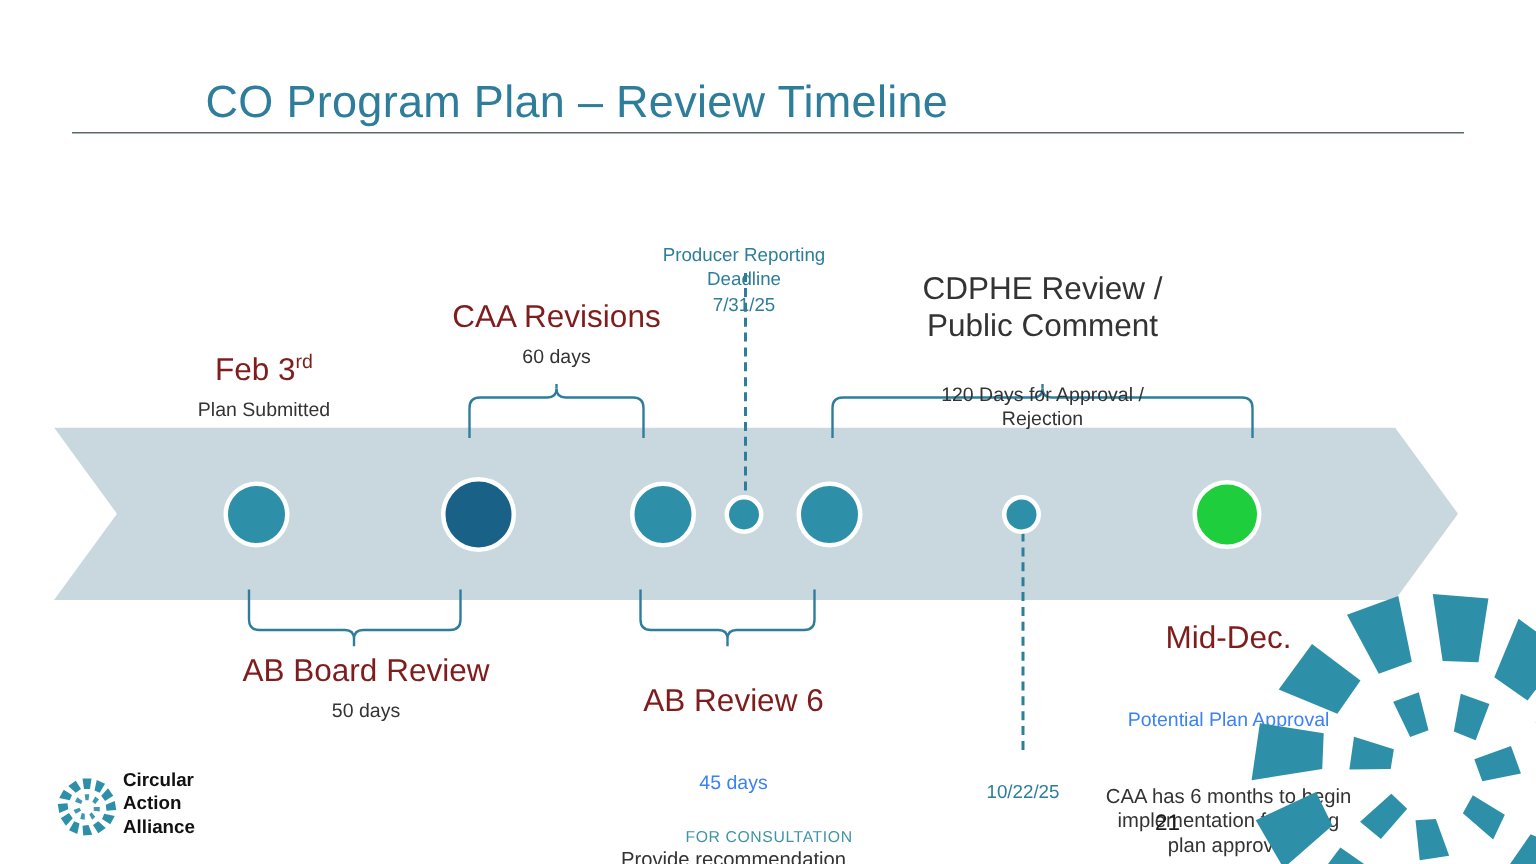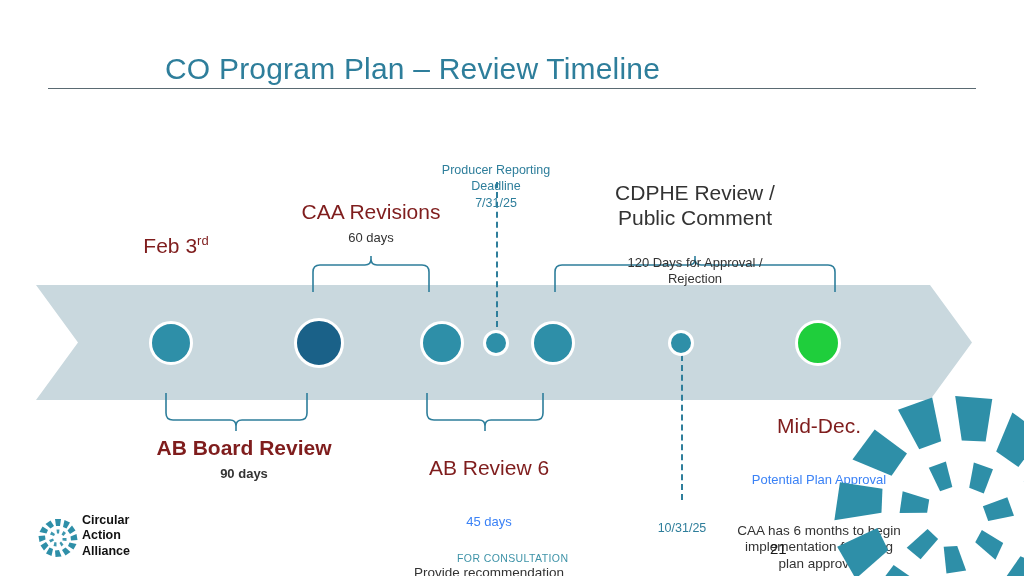--- a/index.html
+++ b/index.html
@@ -18,21 +18,20 @@
 
   
   #slide-title {
     position: absolute;
     left: 137px;
     top: 52px;
     font-size: 30px;
     color: #2E7E9B;
     letter-spacing: 0.2px;
     white-space: nowrap;
-    margin-left: 28px;
   }
   #title-rule {
     position: absolute;
     left: 48px;
     top: 88px;
     width: 928px;
     height: 1px;
     background: #5a6a72;
   }
 
@@ -199,37 +198,38 @@
     <div class="marker" style="left: 319px; top: 342.5px; width: 50px; height: 50px; background: rgb(26, 97, 136);"></div>
     <div class="marker" style="left: 442px; top: 342.5px; width: 44px; height: 44px; background: rgb(46, 143, 168);"></div>
     <div class="marker" style="left: 496px; top: 342.5px; width: 26px; height: 26px; background: rgb(46, 143, 168);"></div>
     <div class="marker" style="left: 553px; top: 342.5px; width: 44px; height: 44px; background: rgb(46, 143, 168);"></div>
     <div class="marker" style="left: 681px; top: 342.5px; width: 26px; height: 26px; background: rgb(46, 143, 168);"></div>
     <div class="marker" style="left: 818px; top: 342.5px; width: 46px; height: 46px; background: rgb(31, 206, 60);"></div>
   </div>
 
 <div class="label-block" style="left:96px; top:233px; width:160px;">
   <div class="lbl-head"><span>Feb 3</span><span class="sup">rd</span></div>
+  <div class="lbl-sub">Plan Submitted</div>
 </div>
 
 <div class="label-block" style="left:291px; top:199px; width:160px;">
   <div class="lbl-head">CAA Revisions</div>
   <div class="lbl-sub">60 days</div>
 </div>
 
 <div class="label-block" style="left:589px; top:160px; width:212px; white-space:pre-line;">
   <div class="lbl-head-wrap">CDPHE Review /
 Public Comment</div>
   <div class="lbl-sub">120 Days for Approval /
 Rejection</div>
 </div>
 
-<div class="label-block" style="left:149px; top:435px; width:190px;font-weight:bold;">
+<div class="label-block" style="left:149px; top:435px; width:190px;">
   <div class="lbl-head">AB Board Review</div>
-  <div class="lbl-sub">90 days</div>
+  <div class="lbl-sub">50 days</div>
 </div>
 
 <div class="label-block" style="left:389px; top:435px; width:200px; white-space:pre-line;">
   <div class="lbl-head">AB Review 6</div>
   <div class="lbl-sub2">45 days</div>
   <div class="lbl-note">Provide recommendation
 to CDPHE to Approve or
 Reject</div>
 </div>
 
@@ -241,21 +241,21 @@
 plan approval</div>
 </div>
 
 <div class="callout" style="left:418px; top:147px; width:156px; white-space:pre-line;">
   <span>Producer Reporting
 Deadline</span>
   <span class="cdate">7/31/25</span>
 </div>
 
 <div class="callout" style="left:612px; top:503px; width:140px; white-space:pre-line;">
-  <span class="cdate">10/31/25</span>
+  <span class="cdate">10/22/25</span>
 </div>
 
 <div id="for-consultation">FOR CONSULTATION</div>
 <div id="page-number">21</div>
 
 <svg id="logo" viewBox="0 0 150 52">
   <g fill="#2E8FA8" transform="translate(26,26)">
     <g>
       <path d="M-3,-19 L3,-19 L2,-12 L-2,-12 Z"></path>
       <path d="M6.5,-18 L12,-15.5 L8.5,-9.5 L5,-11 Z"></path>

